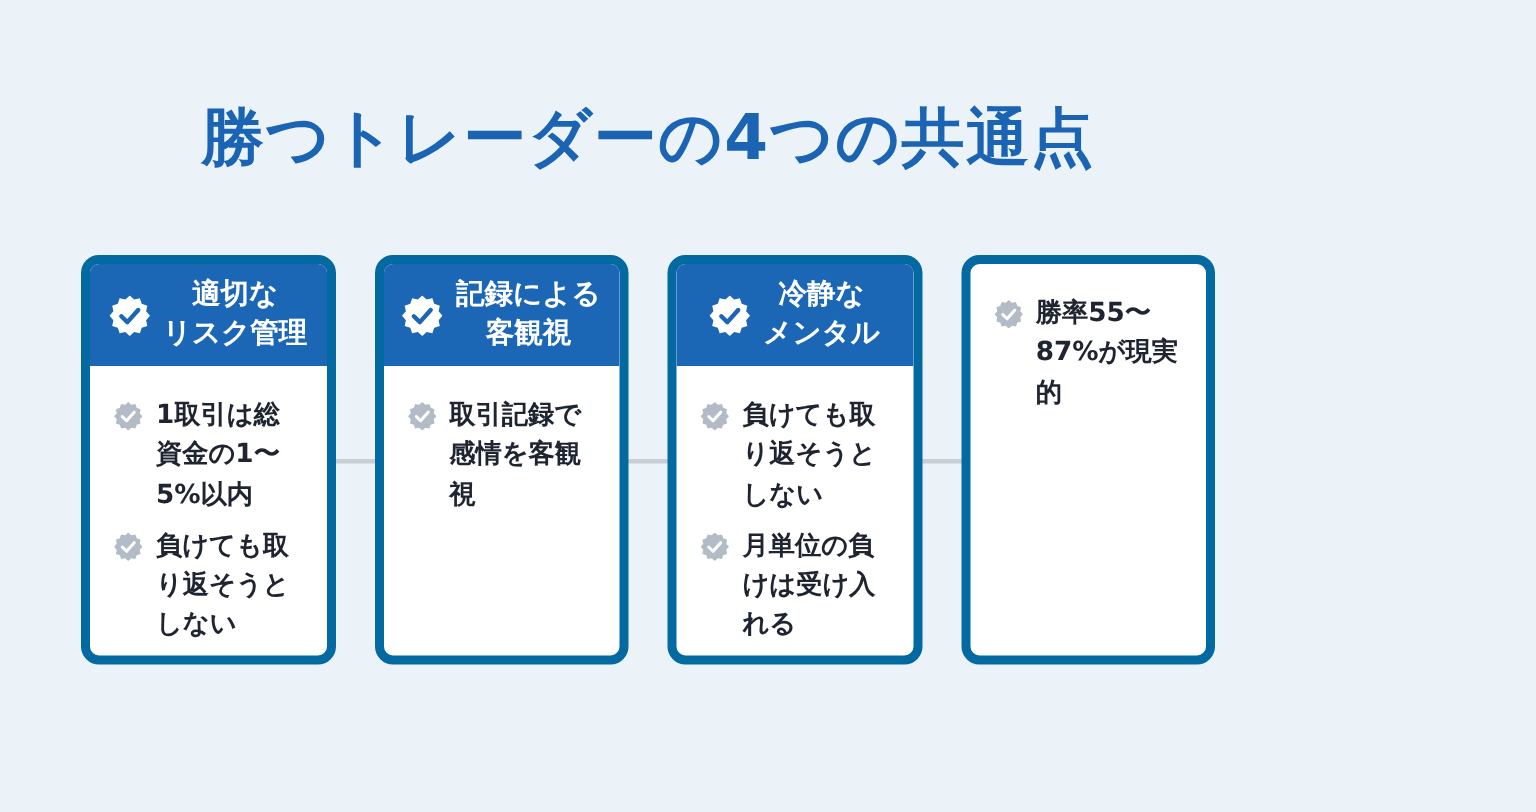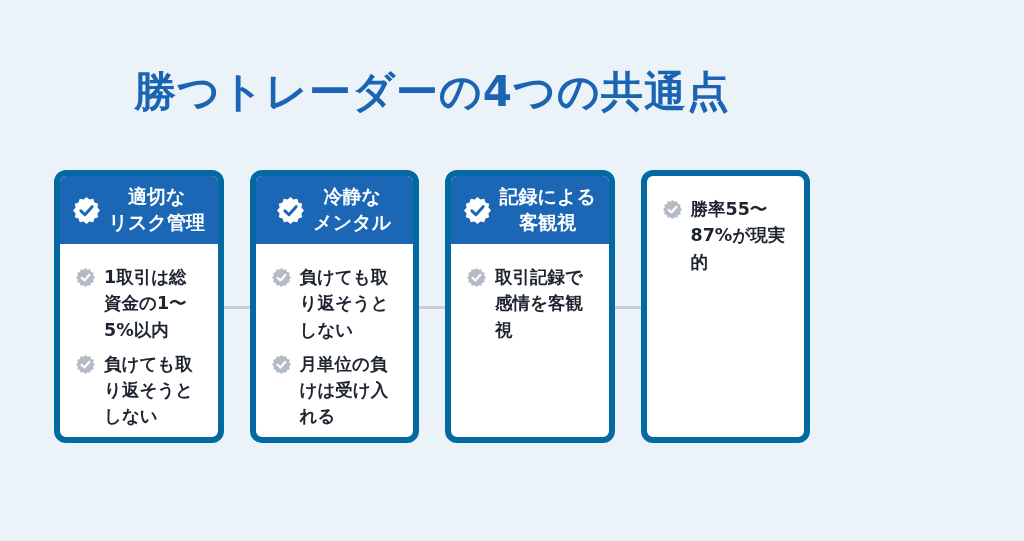--- a/index.html
+++ b/index.html
@@ -145,65 +145,65 @@
       </div>
 
       <div class="card">
         <div class="card-header">
           <span class="badge">
             <svg width="27" height="27" viewBox="0 0 24 24">
               <polygon fill="#ffffff" points="24,12 21.7,14.6 22.4,18 19.1,19.1 18,22.4 14.6,21.7 12,24 9.4,21.7 6,22.4 4.9,19.1 1.6,18 2.3,14.6 0,12 2.3,9.4 1.6,6 4.9,4.9 6,1.6 9.4,2.3 12,0 14.6,2.3 18,1.6 19.1,4.9 22.4,6 21.7,9.4"></polygon>
               <path d="M7 12.3 L10.6 15.8 L17 8.6" fill="none" stroke="#1b67b5" stroke-width="2.6" stroke-linecap="round" stroke-linejoin="round"></path>
             </svg>
           </span>
-          <span class="card-header-label">冷静な
-メンタル</span>
-        </div>
-        <div class="card-body">
-          <div class="item">
-            <span class="badge">
-              <svg width="19" height="19" viewBox="0 0 24 24">
-                <polygon fill="#b3bcc6" points="24,12 21.7,14.6 22.4,18 19.1,19.1 18,22.4 14.6,21.7 12,24 9.4,21.7 6,22.4 4.9,19.1 1.6,18 2.3,14.6 0,12 2.3,9.4 1.6,6 4.9,4.9 6,1.6 9.4,2.3 12,0 14.6,2.3 18,1.6 19.1,4.9 22.4,6 21.7,9.4"></polygon>
-                <path d="M7 12.3 L10.6 15.8 L17 8.6" fill="none" stroke="#ffffff" stroke-width="2.6" stroke-linecap="round" stroke-linejoin="round"></path>
-              </svg>
-            </span>
-            <span class="item-text">負けても取り返そうとしない</span>
-          </div>
-          <div class="item">
-            <span class="badge">
-              <svg width="19" height="19" viewBox="0 0 24 24">
-                <polygon fill="#b3bcc6" points="24,12 21.7,14.6 22.4,18 19.1,19.1 18,22.4 14.6,21.7 12,24 9.4,21.7 6,22.4 4.9,19.1 1.6,18 2.3,14.6 0,12 2.3,9.4 1.6,6 4.9,4.9 6,1.6 9.4,2.3 12,0 14.6,2.3 18,1.6 19.1,4.9 22.4,6 21.7,9.4"></polygon>
-                <path d="M7 12.3 L10.6 15.8 L17 8.6" fill="none" stroke="#ffffff" stroke-width="2.6" stroke-linecap="round" stroke-linejoin="round"></path>
-              </svg>
-            </span>
-            <span class="item-text">月単位の負けは受け入れる</span>
+          <span class="card-header-label">記録による
+客観視</span>
+        </div>
+        <div class="card-body">
+          <div class="item">
+            <span class="badge">
+              <svg width="19" height="19" viewBox="0 0 24 24">
+                <polygon fill="#b3bcc6" points="24,12 21.7,14.6 22.4,18 19.1,19.1 18,22.4 14.6,21.7 12,24 9.4,21.7 6,22.4 4.9,19.1 1.6,18 2.3,14.6 0,12 2.3,9.4 1.6,6 4.9,4.9 6,1.6 9.4,2.3 12,0 14.6,2.3 18,1.6 19.1,4.9 22.4,6 21.7,9.4"></polygon>
+                <path d="M7 12.3 L10.6 15.8 L17 8.6" fill="none" stroke="#ffffff" stroke-width="2.6" stroke-linecap="round" stroke-linejoin="round"></path>
+              </svg>
+            </span>
+            <span class="item-text">取引記録で感情を客観視</span>
           </div>
         </div>
       </div>
 
       <div class="card">
         <div class="card-header">
           <span class="badge">
             <svg width="27" height="27" viewBox="0 0 24 24">
               <polygon fill="#ffffff" points="24,12 21.7,14.6 22.4,18 19.1,19.1 18,22.4 14.6,21.7 12,24 9.4,21.7 6,22.4 4.9,19.1 1.6,18 2.3,14.6 0,12 2.3,9.4 1.6,6 4.9,4.9 6,1.6 9.4,2.3 12,0 14.6,2.3 18,1.6 19.1,4.9 22.4,6 21.7,9.4"></polygon>
               <path d="M7 12.3 L10.6 15.8 L17 8.6" fill="none" stroke="#1b67b5" stroke-width="2.6" stroke-linecap="round" stroke-linejoin="round"></path>
             </svg>
           </span>
-          <span class="card-header-label">記録による
-客観視</span>
-        </div>
-        <div class="card-body">
-          <div class="item">
-            <span class="badge">
-              <svg width="19" height="19" viewBox="0 0 24 24">
-                <polygon fill="#b3bcc6" points="24,12 21.7,14.6 22.4,18 19.1,19.1 18,22.4 14.6,21.7 12,24 9.4,21.7 6,22.4 4.9,19.1 1.6,18 2.3,14.6 0,12 2.3,9.4 1.6,6 4.9,4.9 6,1.6 9.4,2.3 12,0 14.6,2.3 18,1.6 19.1,4.9 22.4,6 21.7,9.4"></polygon>
-                <path d="M7 12.3 L10.6 15.8 L17 8.6" fill="none" stroke="#ffffff" stroke-width="2.6" stroke-linecap="round" stroke-linejoin="round"></path>
-              </svg>
-            </span>
-            <span class="item-text">取引記録で感情を客観視</span>
+          <span class="card-header-label">冷静な
+メンタル</span>
+        </div>
+        <div class="card-body">
+          <div class="item">
+            <span class="badge">
+              <svg width="19" height="19" viewBox="0 0 24 24">
+                <polygon fill="#b3bcc6" points="24,12 21.7,14.6 22.4,18 19.1,19.1 18,22.4 14.6,21.7 12,24 9.4,21.7 6,22.4 4.9,19.1 1.6,18 2.3,14.6 0,12 2.3,9.4 1.6,6 4.9,4.9 6,1.6 9.4,2.3 12,0 14.6,2.3 18,1.6 19.1,4.9 22.4,6 21.7,9.4"></polygon>
+                <path d="M7 12.3 L10.6 15.8 L17 8.6" fill="none" stroke="#ffffff" stroke-width="2.6" stroke-linecap="round" stroke-linejoin="round"></path>
+              </svg>
+            </span>
+            <span class="item-text">負けても取り返そうとしない</span>
+          </div>
+          <div class="item">
+            <span class="badge">
+              <svg width="19" height="19" viewBox="0 0 24 24">
+                <polygon fill="#b3bcc6" points="24,12 21.7,14.6 22.4,18 19.1,19.1 18,22.4 14.6,21.7 12,24 9.4,21.7 6,22.4 4.9,19.1 1.6,18 2.3,14.6 0,12 2.3,9.4 1.6,6 4.9,4.9 6,1.6 9.4,2.3 12,0 14.6,2.3 18,1.6 19.1,4.9 22.4,6 21.7,9.4"></polygon>
+                <path d="M7 12.3 L10.6 15.8 L17 8.6" fill="none" stroke="#ffffff" stroke-width="2.6" stroke-linecap="round" stroke-linejoin="round"></path>
+              </svg>
+            </span>
+            <span class="item-text">月単位の負けは受け入れる</span>
           </div>
         </div>
       </div>
 
       <div class="card">
         <div class="card-body">
           <div class="item">
             <span class="badge">
               <svg width="19" height="19" viewBox="0 0 24 24">
                 <polygon fill="#b3bcc6" points="24,12 21.7,14.6 22.4,18 19.1,19.1 18,22.4 14.6,21.7 12,24 9.4,21.7 6,22.4 4.9,19.1 1.6,18 2.3,14.6 0,12 2.3,9.4 1.6,6 4.9,4.9 6,1.6 9.4,2.3 12,0 14.6,2.3 18,1.6 19.1,4.9 22.4,6 21.7,9.4"></polygon>

